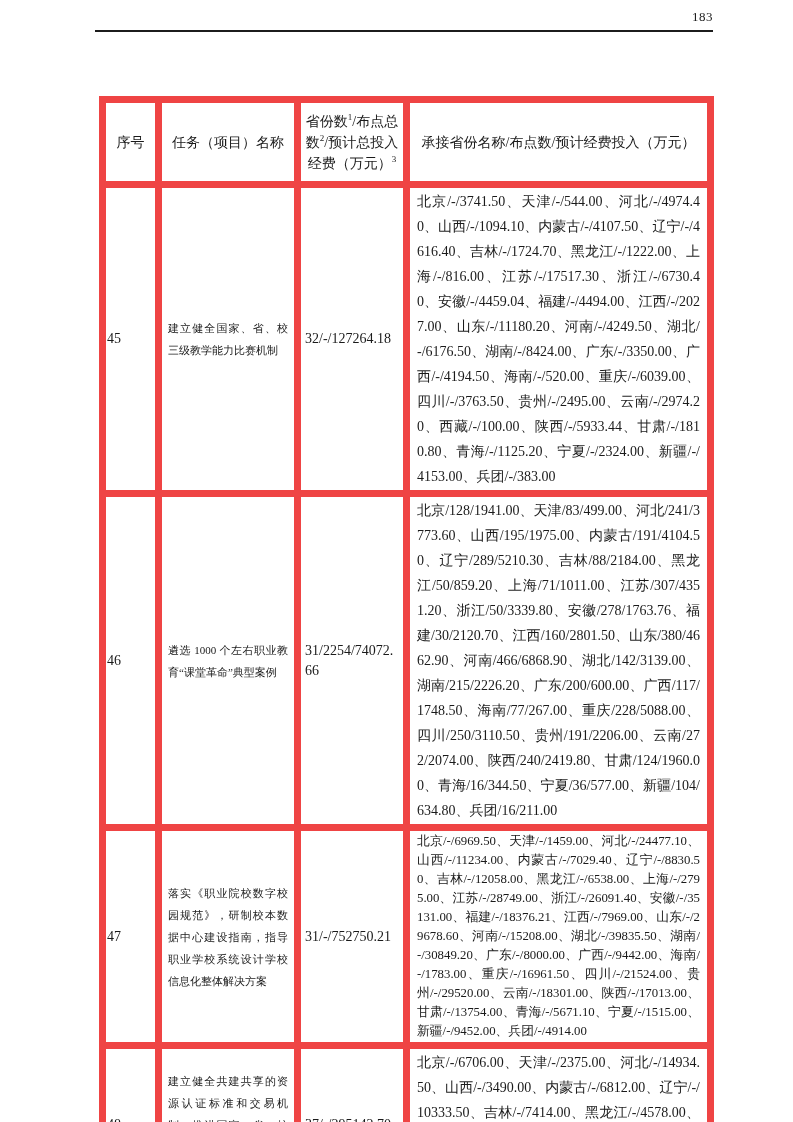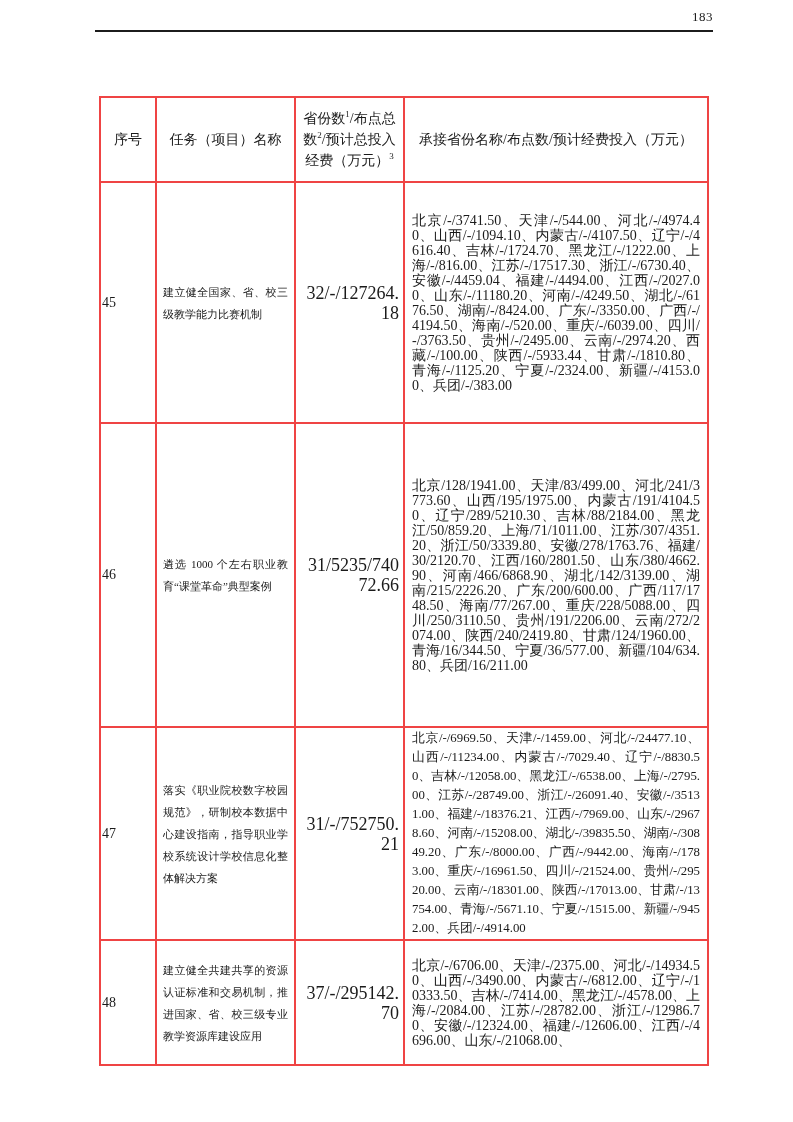--- a/index.html
+++ b/index.html
@@ -28,21 +28,21 @@
   }
   table.doc-table{
     position:absolute;
     left:99px;
     top:96px;
     border-collapse:collapse;
     table-layout:fixed;
     width:608px;
   }
   .doc-table td,.doc-table th{
-    border:2px solid #ef4444;
+    border:7px solid #ef4444;
     vertical-align:middle;
     font-weight:normal;
     box-sizing:border-box;
   }
   .doc-table th{
     font-size:14px;
     line-height:21px;
     text-align:center;
     padding:2px 3px;
   }
@@ -62,29 +62,29 @@
     font-size:14px;
   }
   td.cell-task{
     font-size:11px;
     line-height:22px;
     padding:2px 6px;
     text-align:justify;
     text-justify:inter-ideograph;
   }
   td.cell-summary{
-    text-align:right;
-    font-size:18px;
+    text-align:left;
+    font-size:14px;
     line-height:20px;
     padding:2px 4px;
     word-break:break-all;
   }
   td.cell-details{
     font-size:14px;
-    line-height:15px;
+    line-height:25px;
     padding:1px 7px;
     text-align:justify;
     text-justify:inter-ideograph;
     word-break:break-all;
   }
   tr.r-47 td.cell-details{
     font-size:12.8px;
     line-height:19px;
     margin-top:12px;
   }
@@ -113,21 +113,21 @@
     <tr class="r-45">
       <td class="cell-index">45</td>
       <td class="cell-task">建立健全国家、省、校三级教学能力比赛机制</td>
       <td class="cell-summary">32/-/127264.18</td>
       <td class="cell-details">北京/-/3741.50、天津/-/544.00、河北/-/4974.40、山西/-/1094.10、内蒙古/-/4107.50、辽宁/-/4616.40、吉林/-/1724.70、黑龙江/-/1222.00、上海/-/816.00、江苏/-/17517.30、浙江/-/6730.40、安徽/-/4459.04、福建/-/4494.00、江西/-/2027.00、山东/-/11180.20、河南/-/4249.50、湖北/-/6176.50、湖南/-/8424.00、广东/-/3350.00、广西/-/4194.50、海南/-/520.00、重庆/-/6039.00、四川/-/3763.50、贵州/-/2495.00、云南/-/2974.20、西藏/-/100.00、陕西/-/5933.44、甘肃/-/1810.80、青海/-/1125.20、宁夏/-/2324.00、新疆/-/4153.00、兵团/-/383.00</td>
     </tr>
 
     <tr class="r-46">
       <td class="cell-index">46</td>
       <td class="cell-task">遴选 1000 个左右职业教育“课堂革命”典型案例</td>
-      <td class="cell-summary">31/5235/74072.66</td>
+      <td class="cell-summary">31/2254/74072.66</td>
       <td class="cell-details">北京/128/1941.00、天津/83/499.00、河北/241/3773.60、山西/195/1975.00、内蒙古/191/4104.50、辽宁/289/5210.30、吉林/88/2184.00、黑龙江/50/859.20、上海/71/1011.00、江苏/307/4351.20、浙江/50/3339.80、安徽/278/1763.76、福建/30/2120.70、江西/160/2801.50、山东/380/4662.90、河南/466/6868.90、湖北/142/3139.00、湖南/215/2226.20、广东/200/600.00、广西/117/1748.50、海南/77/267.00、重庆/228/5088.00、四川/250/3110.50、贵州/191/2206.00、云南/272/2074.00、陕西/240/2419.80、甘肃/124/1960.00、青海/16/344.50、宁夏/36/577.00、新疆/104/634.80、兵团/16/211.00</td>
     </tr>
 
     <tr class="r-47">
       <td class="cell-index">47</td>
       <td class="cell-task">落实《职业院校数字校园规范》，研制校本数据中心建设指南，指导职业学校系统设计学校信息化整体解决方案</td>
       <td class="cell-summary">31/-/752750.21</td>
       <td class="cell-details">北京/-/6969.50、天津/-/1459.00、河北/-/24477.10、山西/-/11234.00、内蒙古/-/7029.40、辽宁/-/8830.50、吉林/-/12058.00、黑龙江/-/6538.00、上海/-/2795.00、江苏/-/28749.00、浙江/-/26091.40、安徽/-/35131.00、福建/-/18376.21、江西/-/7969.00、山东/-/29678.60、河南/-/15208.00、湖北/-/39835.50、湖南/-/30849.20、广东/-/8000.00、广西/-/9442.00、海南/-/1783.00、重庆/-/16961.50、四川/-/21524.00、贵州/-/29520.00、云南/-/18301.00、陕西/-/17013.00、甘肃/-/13754.00、青海/-/5671.10、宁夏/-/1515.00、新疆/-/9452.00、兵团/-/4914.00</td>
     </tr>
 

